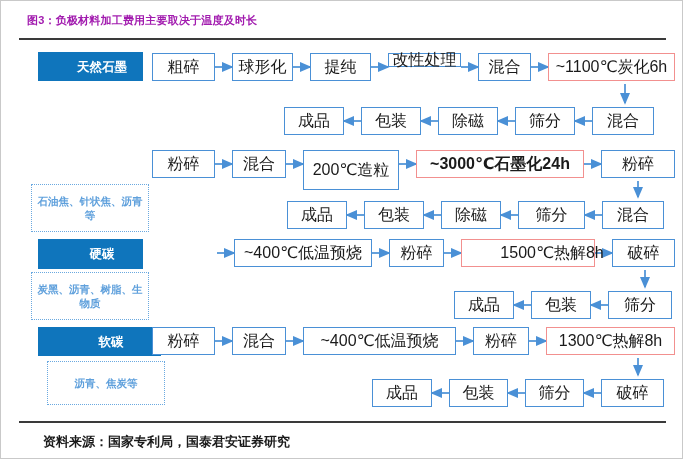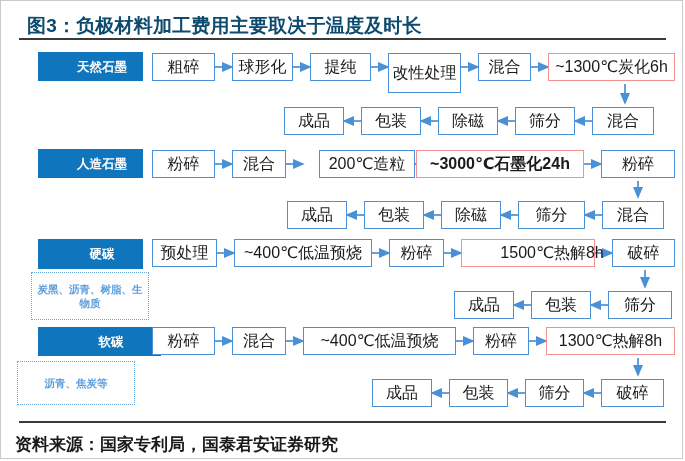--- a/index.html
+++ b/index.html
@@ -13,34 +13,34 @@
   .frame{
     position:relative;
     width:683px;height:459px;
     border:1px solid #c9c9c9;
     box-sizing:border-box;
     background:#fff;
   }
   
   .title{
     position:absolute;left:26px;top:12px;
-    font-size:19px;font-weight:bold;letter-spacing:.2px;
-    color:#0c4a6e;white-space:nowrap;
+    font-size:11px;font-weight:bold;letter-spacing:.2px;
+    color:#a21caf;white-space:nowrap;
   }
   .rule-top{
     position:absolute;left:18px;top:37px;width:647px;height:2px;
     background:#3a3a3a;
   }
   .rule-bottom{
     position:absolute;left:18px;top:420px;width:647px;height:2px;
     background:#3a3a3a;
   }
   .source{
-    position:absolute;left:14px;top:432px;
-    font-size:17px;font-weight:bold;color:#1a1a1a;white-space:nowrap;
+    position:absolute;left:42px;top:432px;
+    font-size:13px;font-weight:bold;color:#1a1a1a;white-space:nowrap;
   }
   
   .canvas{position:absolute;left:0;top:0;width:683px;height:459px;}
   
   .node{
     position:absolute;
     box-sizing:border-box;
     display:flex;align-items:center;justify-content:center;
     text-align:center;
     line-height:1.12;
@@ -137,59 +137,58 @@
         <line x1="524" y1="392" x2="507" y2="392"></line>
         <line x1="448" y1="392" x2="431" y2="392"></line>
       </g>
     </svg>
 
     <div class="node cat" style="left:37px;top:51px;width:105px;height:29px;">天然石墨</div>
 
     <div class="node" style="left:151px;top:52px;width:63px;height:28px;">粗碎</div>
     <div class="node" style="left:231px;top:52px;width:61px;height:28px;">球形化</div>
     <div class="node" style="left:309px;top:52px;width:61px;height:28px;">提纯</div>
-    <div class="node" style="left:387px;top:52px;width:73px;height:40px;">改性处理</div>
+    <div class="node" style="left:387px;top:52px;width:73px;height:14px;">改性处理</div>
     <div class="node" style="left:477px;top:52px;width:53px;height:28px;">混合</div>
-    <div class="node hot" style="left:547px;top:52px;width:127px;height:28px;">~1300℃炭化6h</div>
+    <div class="node hot" style="left:547px;top:52px;width:127px;height:28px;">~1100℃炭化6h</div>
 
     <div class="node" style="left:591px;top:106px;width:62px;height:28px;">混合</div>
     <div class="node" style="left:514px;top:106px;width:60px;height:28px;">筛分</div>
     <div class="node" style="left:437px;top:106px;width:60px;height:28px;">除磁</div>
     <div class="node" style="left:360px;top:106px;width:60px;height:28px;">包装</div>
     <div class="node" style="left:283px;top:106px;width:60px;height:28px;">成品</div>
 
-    <div class="node cat" style="left:37px;top:148px;width:105px;height:29px;">人造石墨</div>
+    <div class="node sub" style="left:30px;top:183px;width:118px;height:48px;">石油焦、针状焦、沥青等</div>
 
     <div class="node" style="left:151px;top:149px;width:63px;height:28px;">粉碎</div>
     <div class="node" style="left:231px;top:149px;width:54px;height:28px;">混合</div>
-    <div class="node" style="left:318px;top:149px;width:96px;height:28px;">200℃造粒</div>
+    <div class="node" style="left:302px;top:149px;width:96px;height:40px;">200℃造粒</div>
     <div class="node hot" style="left:415px;top:149px;width:168px;height:28px;font-weight:bold;">~3000℃石墨化24h</div>
     <div class="node" style="left:600px;top:149px;width:74px;height:28px;">粉碎</div>
 
     <div class="node" style="left:601px;top:200px;width:62px;height:28px;">混合</div>
     <div class="node" style="left:517px;top:200px;width:67px;height:28px;">筛分</div>
     <div class="node" style="left:440px;top:200px;width:60px;height:28px;">除磁</div>
     <div class="node" style="left:363px;top:200px;width:60px;height:28px;">包装</div>
     <div class="node" style="left:286px;top:200px;width:60px;height:28px;">成品</div>
 
     <div class="node cat" style="left:37px;top:238px;width:105px;height:30px;">硬碳</div>
     <div class="node sub" style="left:30px;top:271px;width:118px;height:48px;">炭黑、沥青、树脂、生物质</div>
 
-    <div class="node" style="left:151px;top:238px;width:65px;height:28px;">预处理</div>
     <div class="node" style="left:233px;top:238px;width:138px;height:28px;">~400℃低温预烧</div>
     <div class="node" style="left:388px;top:238px;width:55px;height:28px;">粉碎</div>
     <div class="node hot" style="left:460px;top:238px;width:134px;height:28px;padding-left:48px;">1500℃热解8h</div>
     <div class="node" style="left:611px;top:238px;width:63px;height:28px;">破碎</div>
 
     <div class="node" style="left:607px;top:290px;width:64px;height:28px;">筛分</div>
     <div class="node" style="left:530px;top:290px;width:60px;height:28px;">包装</div>
     <div class="node" style="left:453px;top:290px;width:60px;height:28px;">成品</div>
 
     <div class="node cat" style="left:37px;top:326px;width:123px;height:29px;">软碳</div>
-    <div class="node sub" style="left:16px;top:360px;width:118px;height:44px;">沥青、焦炭等</div>
+    <div class="node sub" style="left:46px;top:360px;width:118px;height:44px;">沥青、焦炭等</div>
 
     <div class="node" style="left:151px;top:326px;width:63px;height:28px;">粉碎</div>
     <div class="node" style="left:231px;top:326px;width:54px;height:28px;">混合</div>
     <div class="node" style="left:302px;top:326px;width:153px;height:28px;">~400℃低温预烧</div>
     <div class="node" style="left:472px;top:326px;width:56px;height:28px;">粉碎</div>
     <div class="node hot" style="left:545px;top:326px;width:129px;height:28px;">1300℃热解8h</div>
 
     <div class="node" style="left:600px;top:378px;width:63px;height:28px;">破碎</div>
     <div class="node" style="left:524px;top:378px;width:59px;height:28px;">筛分</div>
     <div class="node" style="left:448px;top:378px;width:59px;height:28px;">包装</div>

